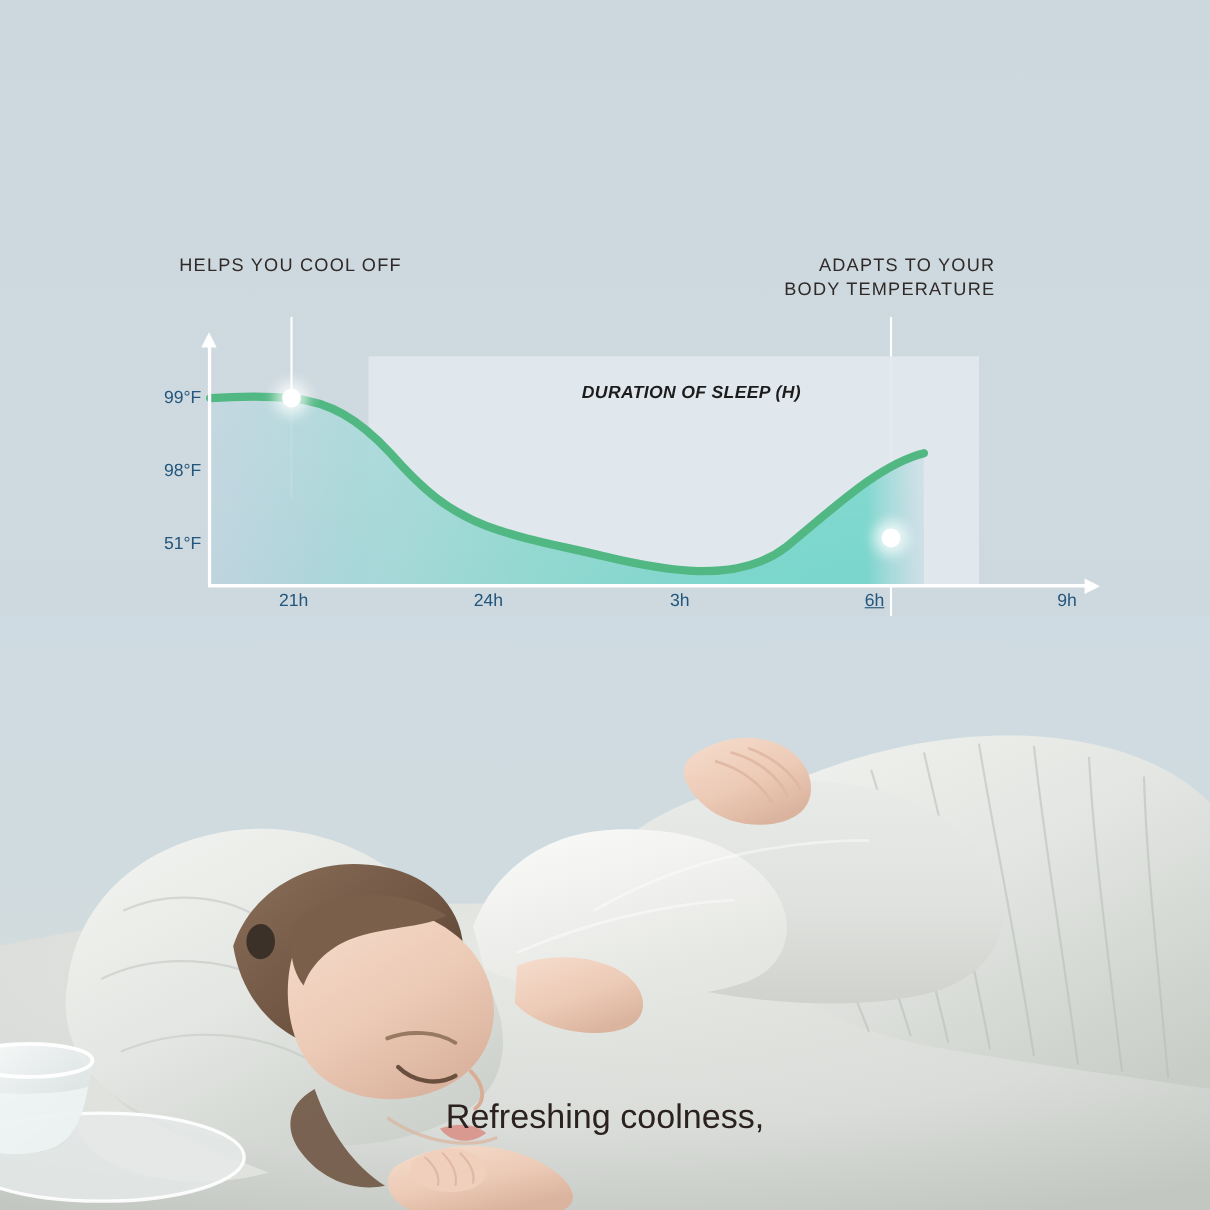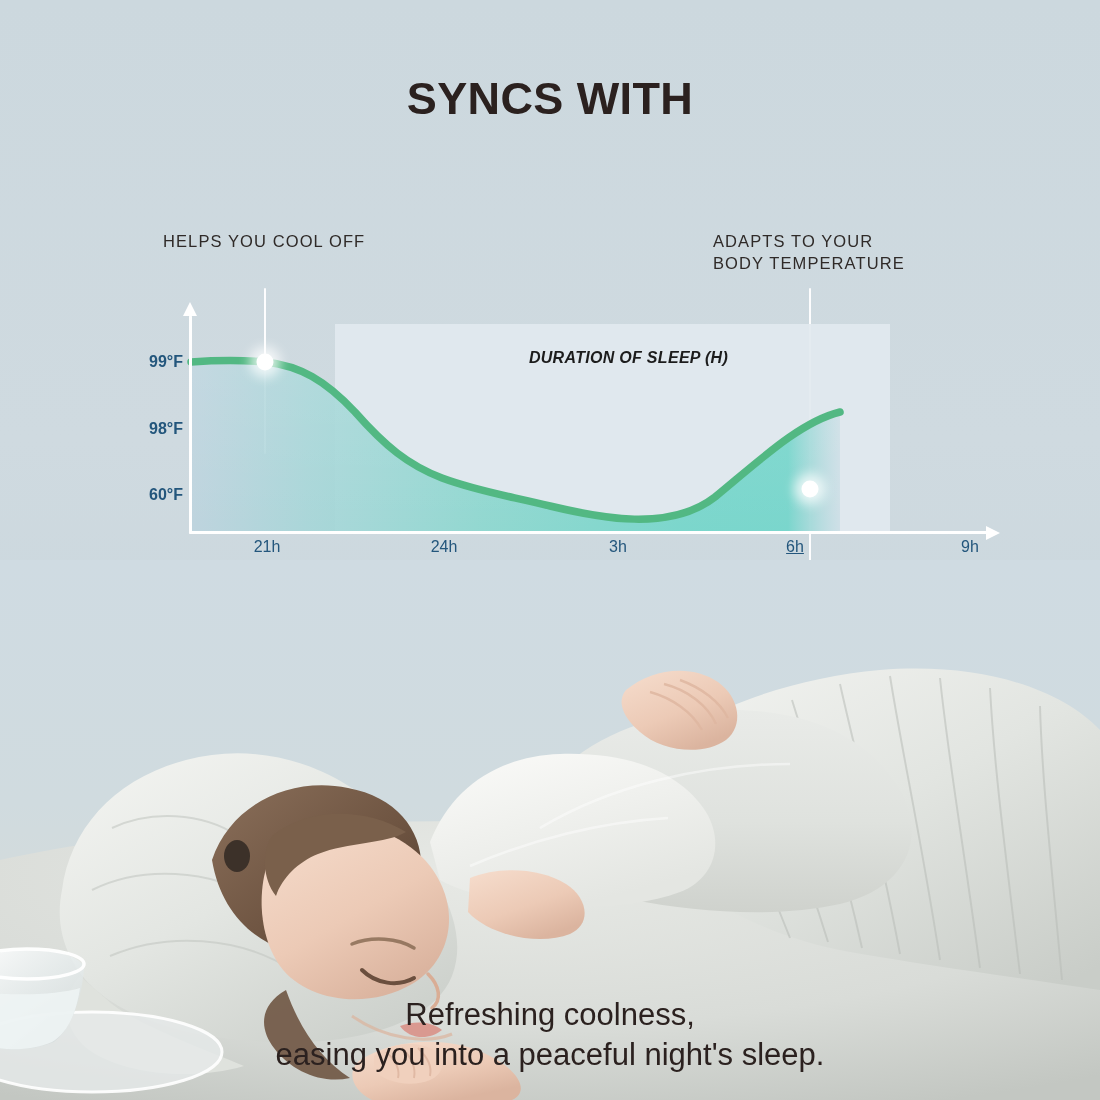--- a/index.html
+++ b/index.html
@@ -23,35 +23,35 @@
   .headline .l2{display:block;font-size:45px;}
 
   
   .chart-wrap{position:absolute;left:0;top:200px;width:1100px;height:370px;}
 
   .callout{
     position:absolute;color:#2f2a28;font-size:16.5px;letter-spacing:1.1px;
     line-height:1.35;white-space:pre-line;
   }
   .callout.left{left:163px;top:30px;text-align:left;}
-  .callout.right{left:713px;top:30px;text-align:left;}
+  .callout.right{left:713px;top:30px;text-align:right;}
 
   .leader{position:absolute;width:2px;background:#ffffff;opacity:.95;border-radius:1px;}
 
   
   .plot{position:absolute;left:150px;top:100px;width:860px;height:250px;}
 
   .axis-y{position:absolute;left:39px;top:15px;width:2.5px;height:219px;background:#fff;border-radius:2px;}
   .axis-y-arrow{position:absolute;left:33px;top:2px;width:0;height:0;
     border-left:7px solid transparent;border-right:7px solid transparent;border-bottom:14px solid #fff;}
   .axis-x{position:absolute;left:39px;top:231px;width:800px;height:2.5px;background:#fff;border-radius:2px;}
   .axis-x-arrow{position:absolute;left:836px;top:226px;width:0;height:0;
     border-top:7px solid transparent;border-bottom:7px solid transparent;border-left:14px solid #fff;}
 
-  .ytick{position:absolute;right:0;color:#23567c;font-size:16px;font-weight:700;text-align:center;}
+  .ytick{position:absolute;right:0;color:#23567c;font-size:16px;font-weight:400;text-align:center;}
   .ylabels{position:absolute;left:-15px;top:0;width:48px;height:250px;}
 
   .xlabels{position:absolute;left:0;top:238px;width:860px;height:40px;}
   .xtick{position:absolute;color:#23567c;font-size:16px;font-weight:500;transform:translateX(-50%);}
 
   .sleepbox{
     position:absolute;left:185px;top:24px;width:555px;height:207px;
     background:rgba(226,233,239,.92);
   }
   .sleepbox-label{
@@ -80,21 +80,20 @@
     color:#2b211f;font-size:31px;line-height:1.28;font-weight:normal;
   }
   .footer .f2{display:block;}
 </style>
 </head>
 <body>
 
 <div id="root">
 
   <div class="headline">
-    <span>SYNCS WITH</span>
   </div>
 
   <div class="chart-wrap">
 
     <div class="callout left">HELPS YOU COOL OFF</div>
     <div class="callout right">ADAPTS TO YOUR
 BODY TEMPERATURE</div>
 
     <div class="leader" style="left:264px;top:88px;height:166px;"></div>
     <div class="leader" style="left:809px;top:88px;height:300px;"></div>
@@ -145,21 +144,21 @@
       </svg>
 
       <div class="axis-y"></div>
       <div class="axis-y-arrow"></div>
       <div class="axis-x"></div>
       <div class="axis-x-arrow"></div>
 
       <div class="ylabels">
         <div class="ytick" style="top:53px;">99°F</div>
         <div class="ytick" style="top:120px;">98°F</div>
-        <div class="ytick" style="top:186px;">60°F</div>
+        <div class="ytick" style="top:186px;">51°F</div>
       </div>
 
       <div class="xlabels">
         <div class="xtick" style="left:117px;">21h</div>
         <div class="xtick" style="left:294px;">24h</div>
         <div class="xtick" style="left:468px;">3h</div>
         <div class="xtick" style="left:645px;text-decoration:underline;">6h</div>
         <div class="xtick" style="left:820px;">9h</div>
       </div>
 
@@ -309,16 +308,15 @@
       <path d="M -28,430 C -4,436 56,436 80,428 C 76,456 66,474 52,482
                C 28,492 -6,492 -24,480 C -32,468 -30,448 -28,430 Z" fill="#eef4f5" opacity=".85"></path>
       <ellipse cx="27" cy="404" rx="57" ry="15" fill="none" stroke="#ffffff" stroke-width="3.5" opacity=".95"></ellipse>
 
       <rect x="0" y="0" width="1100" height="540" fill="none"></rect>
     </svg>
   </div>
 
   <div class="footer">
     <span>Refreshing coolness,</span>
-    <span class="f2">easing you into a peaceful night's sleep.</span>
   </div>
 
 </div>
 
 </body></html>

